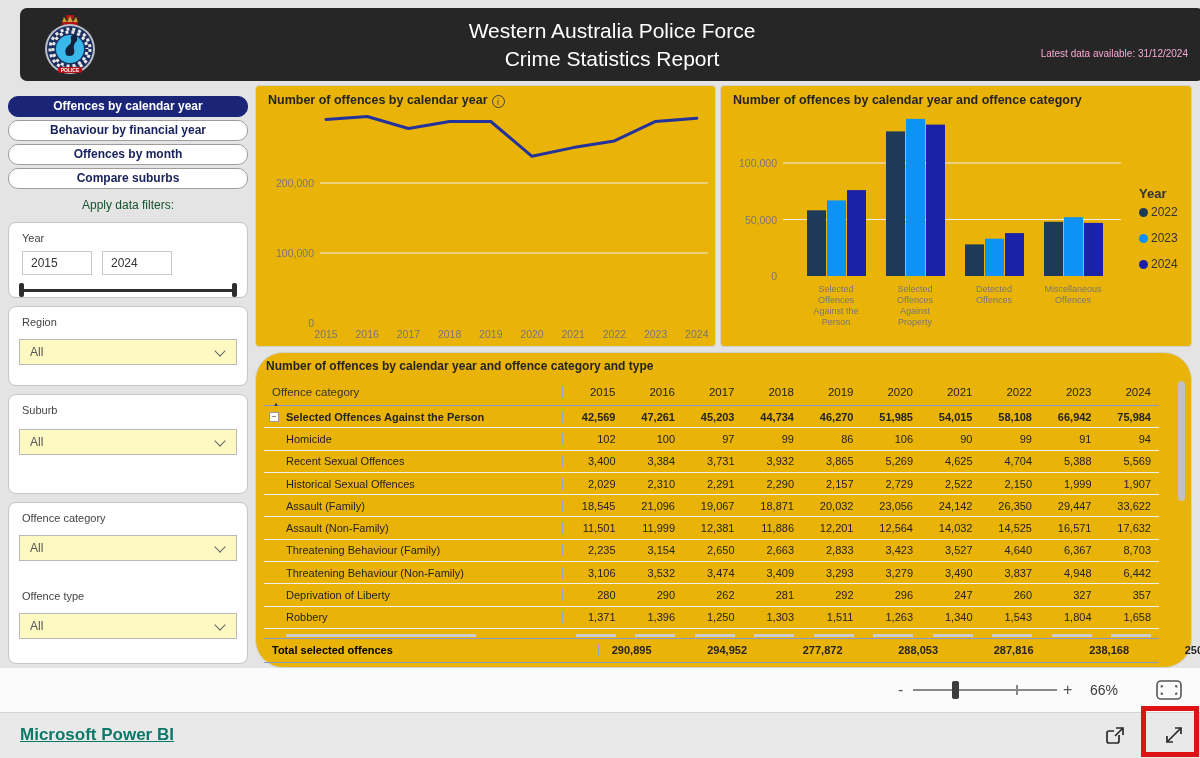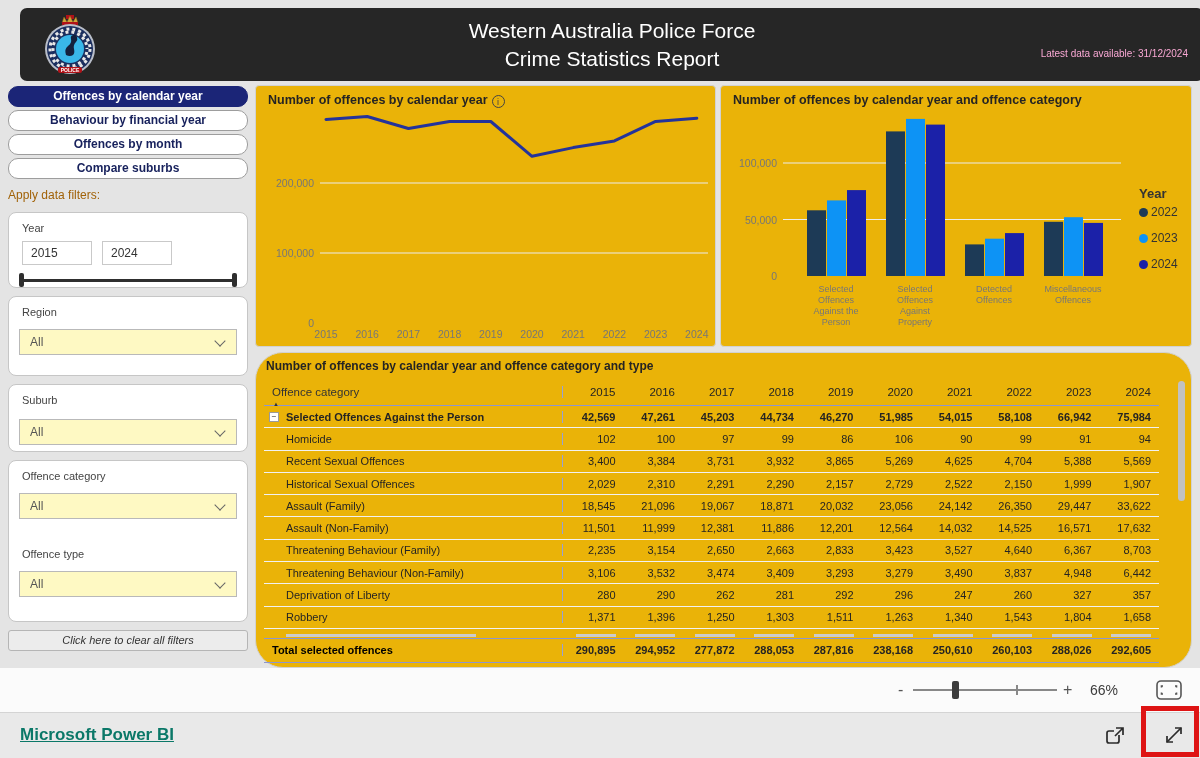--- a/index.html
+++ b/index.html
@@ -10,26 +10,26 @@
     position:relative; overflow:hidden;
   }
   
   .header { position:absolute; left:20px; top:8px; width:1184px; height:73px;
     background:#262626; border-radius:7px; color:#fff; }
   .crest { position:absolute; left:22px; top:5px; }
   .hd-title { position:absolute; left:0; right:0; top:9px; text-align:center;
     font-size:21px; line-height:28px; color:#fff; }
   .hd-latest { position:absolute; right:16px; top:40px; font-size:10px; color:#f9a8d4; }
   
-  .sidebar { position:absolute; left:8px; top:86px; width:240px;border-radius:29px; }
+  .sidebar { position:absolute; left:8px; top:96px; width:240px;border-radius:29px; }
   .navbtn { height:21px; line-height:19px; margin-bottom:3px; background:#fff;
     border:1px solid #9d9d9d; border-radius:10px; text-align:center;
     font-size:12px; font-weight:bold; color:#17215c; cursor:pointer; }
   .navbtn.selected { background:#1b2577; border-color:#1b2577; color:#fff; }
-  .apply-label { font-size:12px; color:#a16207; margin:9px 0 10px 0; }
+  .apply-label { text-align:center; font-size:12px; color:#14532d; margin:9px 0 10px 0; }
   .card { background:#fff; border:1px solid #c6c6c6; border-radius:8px;
     position:relative; margin-bottom:8px; }
   .card-year { height:76px; }
   .flt-label { position:absolute; left:13px; top:9px; font-size:11px; color:#444; }
   .yr-input { position:absolute; top:28px; width:70px; height:24px;
     border:1px solid #c9c9c9; font-size:12px; color:#333; padding-left:8px;
     font-family:"Liberation Sans",sans-serif; background:#fff; }
   .yr-input.min { left:13px; } .yr-input.max { left:93px; }
   .slider { position:absolute; left:10px; right:10px; top:60px; height:14px; }
   .slider .track { position:absolute; left:2px; right:2px; top:6px; height:3px; background:#2e2e2e; }
@@ -75,21 +75,21 @@
   .trow.group .c0 { padding-left:22px; }
   .collapse-ic { position:absolute; left:5px; top:50%; transform:translateY(-50%);
     width:10px; height:10px; border:1px solid #9a9a9a; font-size:8px; line-height:8px;
     text-align:center; color:#777; background:#fff; }
   .trow .num-first { border-left:1px solid #98a1d4; }
   .sliver { height:9px; overflow:hidden; display:grid; grid-template-columns:298px repeat(10,59.5px); border-bottom:none; }
   .sliver .bar { height:3px; background:#cbcbcb; margin-top:5px; }
   .sliver .lab { width:190px; margin-left:22px; }
   .sliver .n { width:40px; justify-self:end; margin-right:6px; }
   .trow.total { height:25px; font-weight:bold; border-top:1px solid #8d96cf;
-    border-bottom:1px solid #8d96cf; font-size:11px; }
+    border-bottom:1px solid #8d96cf; font-size:11px;gap:36px; }
   .vscroll { position:absolute; right:6px; top:28px; width:7px; height:120px;
     background:#c1c1c1; border-radius:4px; cursor:pointer; }
   
   .zoomrow { position:absolute; left:0; right:0; top:668px; height:44px; background:#fbfbfb; }
   .zr { position:absolute; top:0; height:44px; display:flex; align-items:center; }
   .z-minus { left:898px; font-size:16px; color:#555; cursor:pointer; }
   .z-track { position:absolute; left:913px; top:21px; width:144px; height:2px; background:#888; cursor:pointer; }
   .z-thumb { position:absolute; left:952px; top:13px; width:7px; height:18px; background:#3c3c3c; border-radius:2px; cursor:pointer; }
   .z-tick  { position:absolute; left:1016px; top:17px; width:2px; height:10px; background:#888; }
   .z-plus { left:1063px; font-size:16px; color:#555; cursor:pointer; }
@@ -154,21 +154,21 @@
   </div>
 
   <div class="card card-dd">
     <div class="flt-label">Region</div>
     <div class="ddbox">
       <span>All</span>
       <span class="chev"></span>
     </div>
   </div>
 
-  <div class="card card-dd" style="height:68px">
+  <div class="card card-dd" style="height:100px">
     <div class="flt-label">Suburb</div>
     <div class="ddbox" style="top:34px">
       <span>All</span>
       <span class="chev"></span>
     </div>
   </div>
 
   <div class="card card-dd2">
     <div class="dd2" style="top:0; height:80px;">
       <div class="flt-label">Offence category</div>

